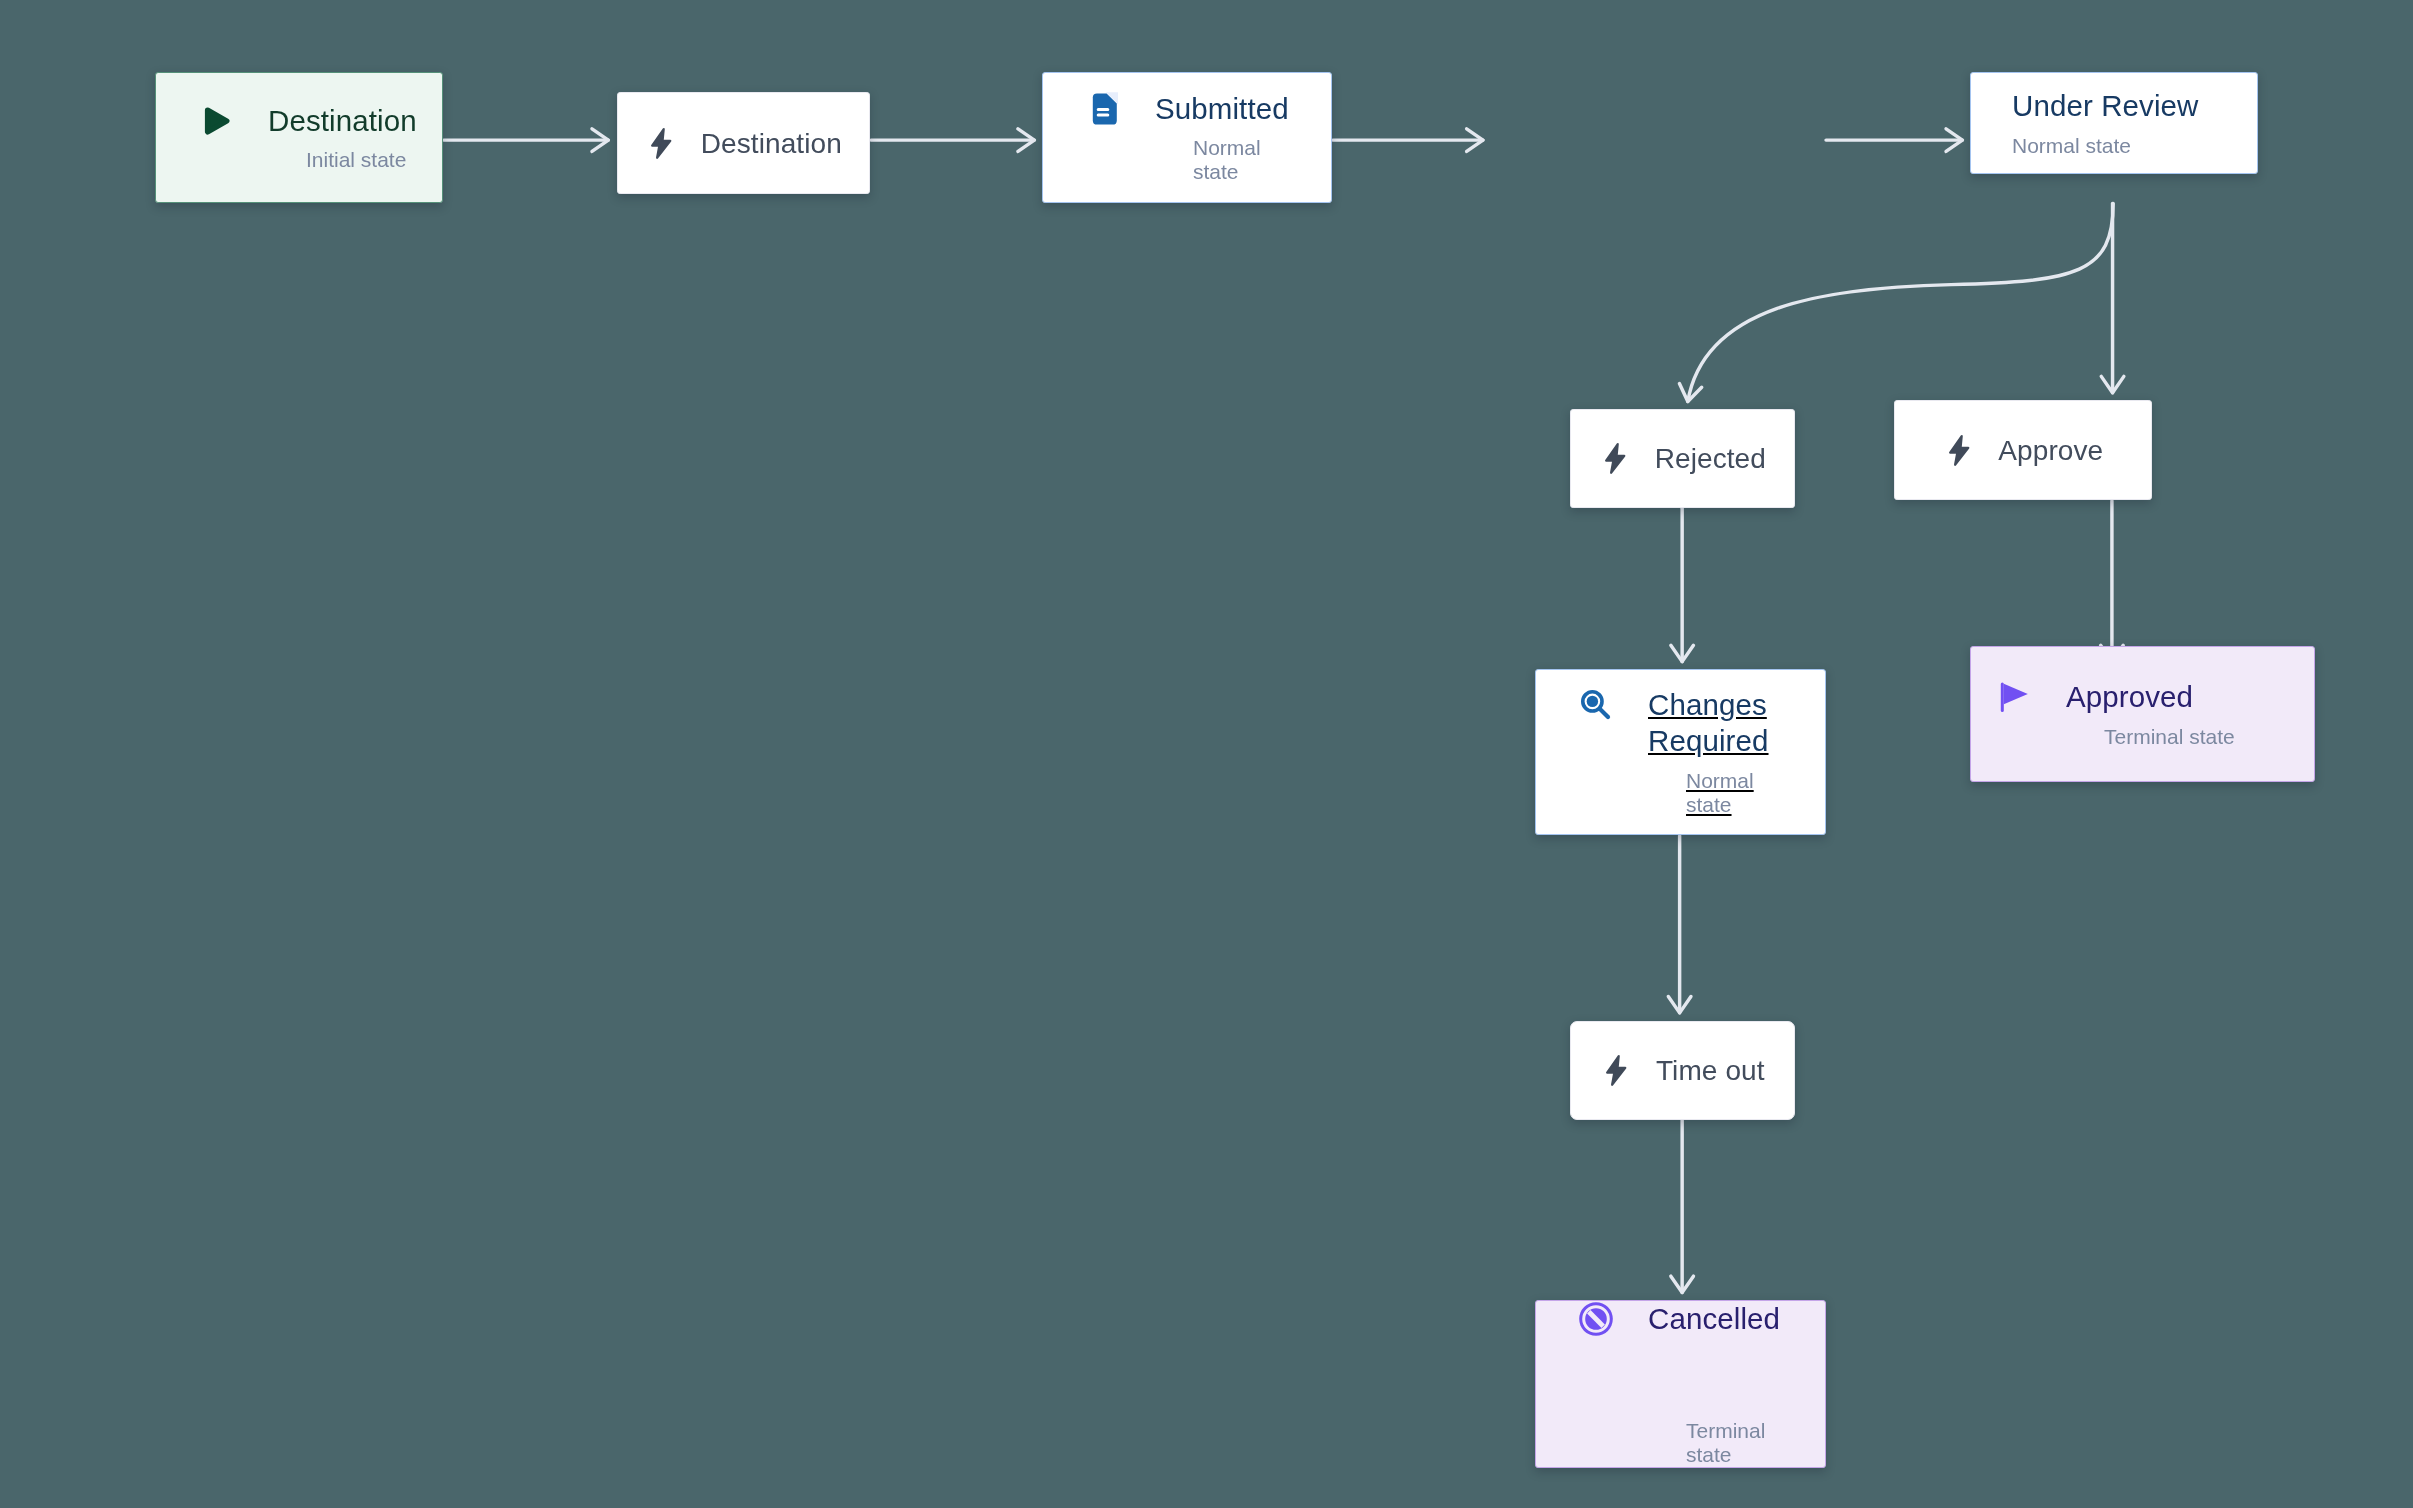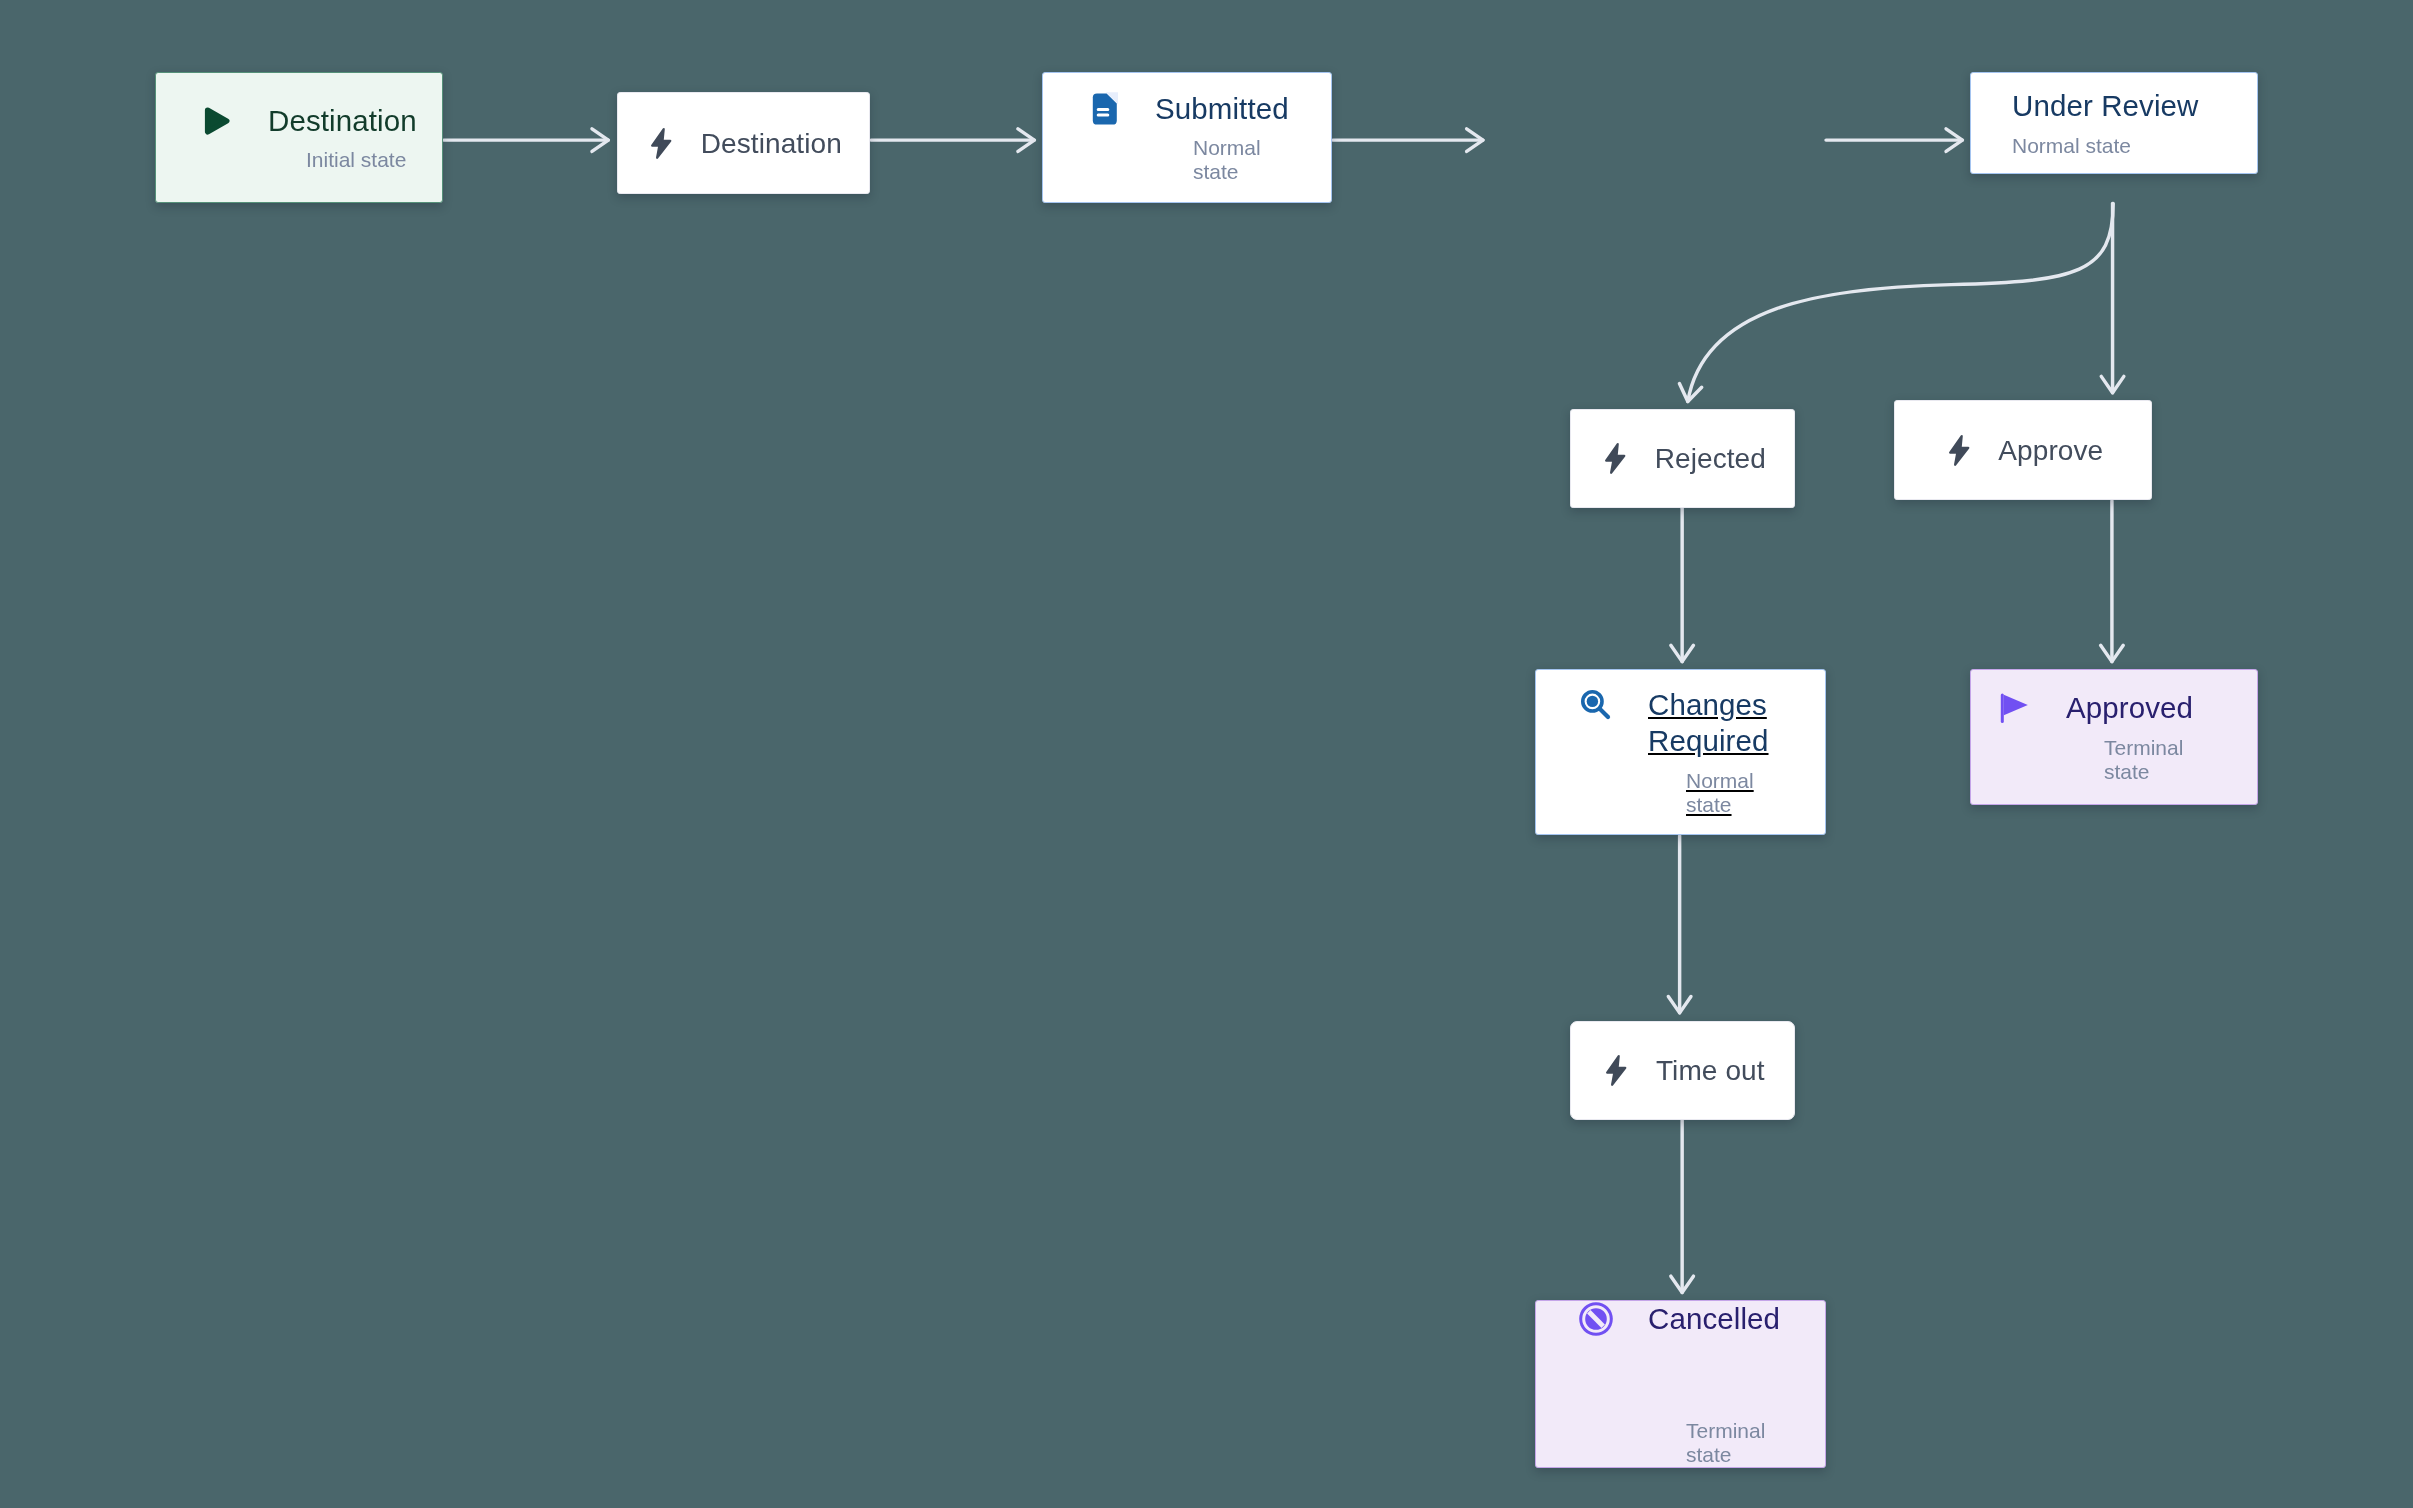--- a/index.html
+++ b/index.html
@@ -131,21 +131,21 @@
           <circle cx="24" cy="24" r="16" fill="none" stroke="#1a67ae" stroke-width="6"></circle>
           <circle cx="24" cy="24" r="9.5" fill="#1a67ae"></circle>
           <line x1="37" y1="37" x2="50" y2="50" stroke="#1a67ae" stroke-width="7" stroke-linecap="round"></line>
         </svg>
       </span>
       <span class="title" style="max-width:154px;">Changes Required</span>
     </div>
     <div class="subtitle indent">Normal state</div>
   </div>
 
-  <div class="node state terminal" style="left:1970px;top:669px;width:288px;height:136px;padding-left:24px;">
+  <div class="node state terminal" style="left:1970px;top:646px;width:345px;height:136px;padding-left:24px;">
     <div class="row">
       <span class="icon">
         <svg width="38" height="36" viewBox="0 0 60 60">
           <rect x="8" y="6" width="5" height="49" rx="2.5" fill="#7150f2"></rect>
           <path d="M13 8 L53 25 L13 42 Z" fill="#7150f2"></path>
         </svg>
       </span>
       <span class="title">Approved</span>
     </div>
     <div class="subtitle indent">Terminal state</div>

